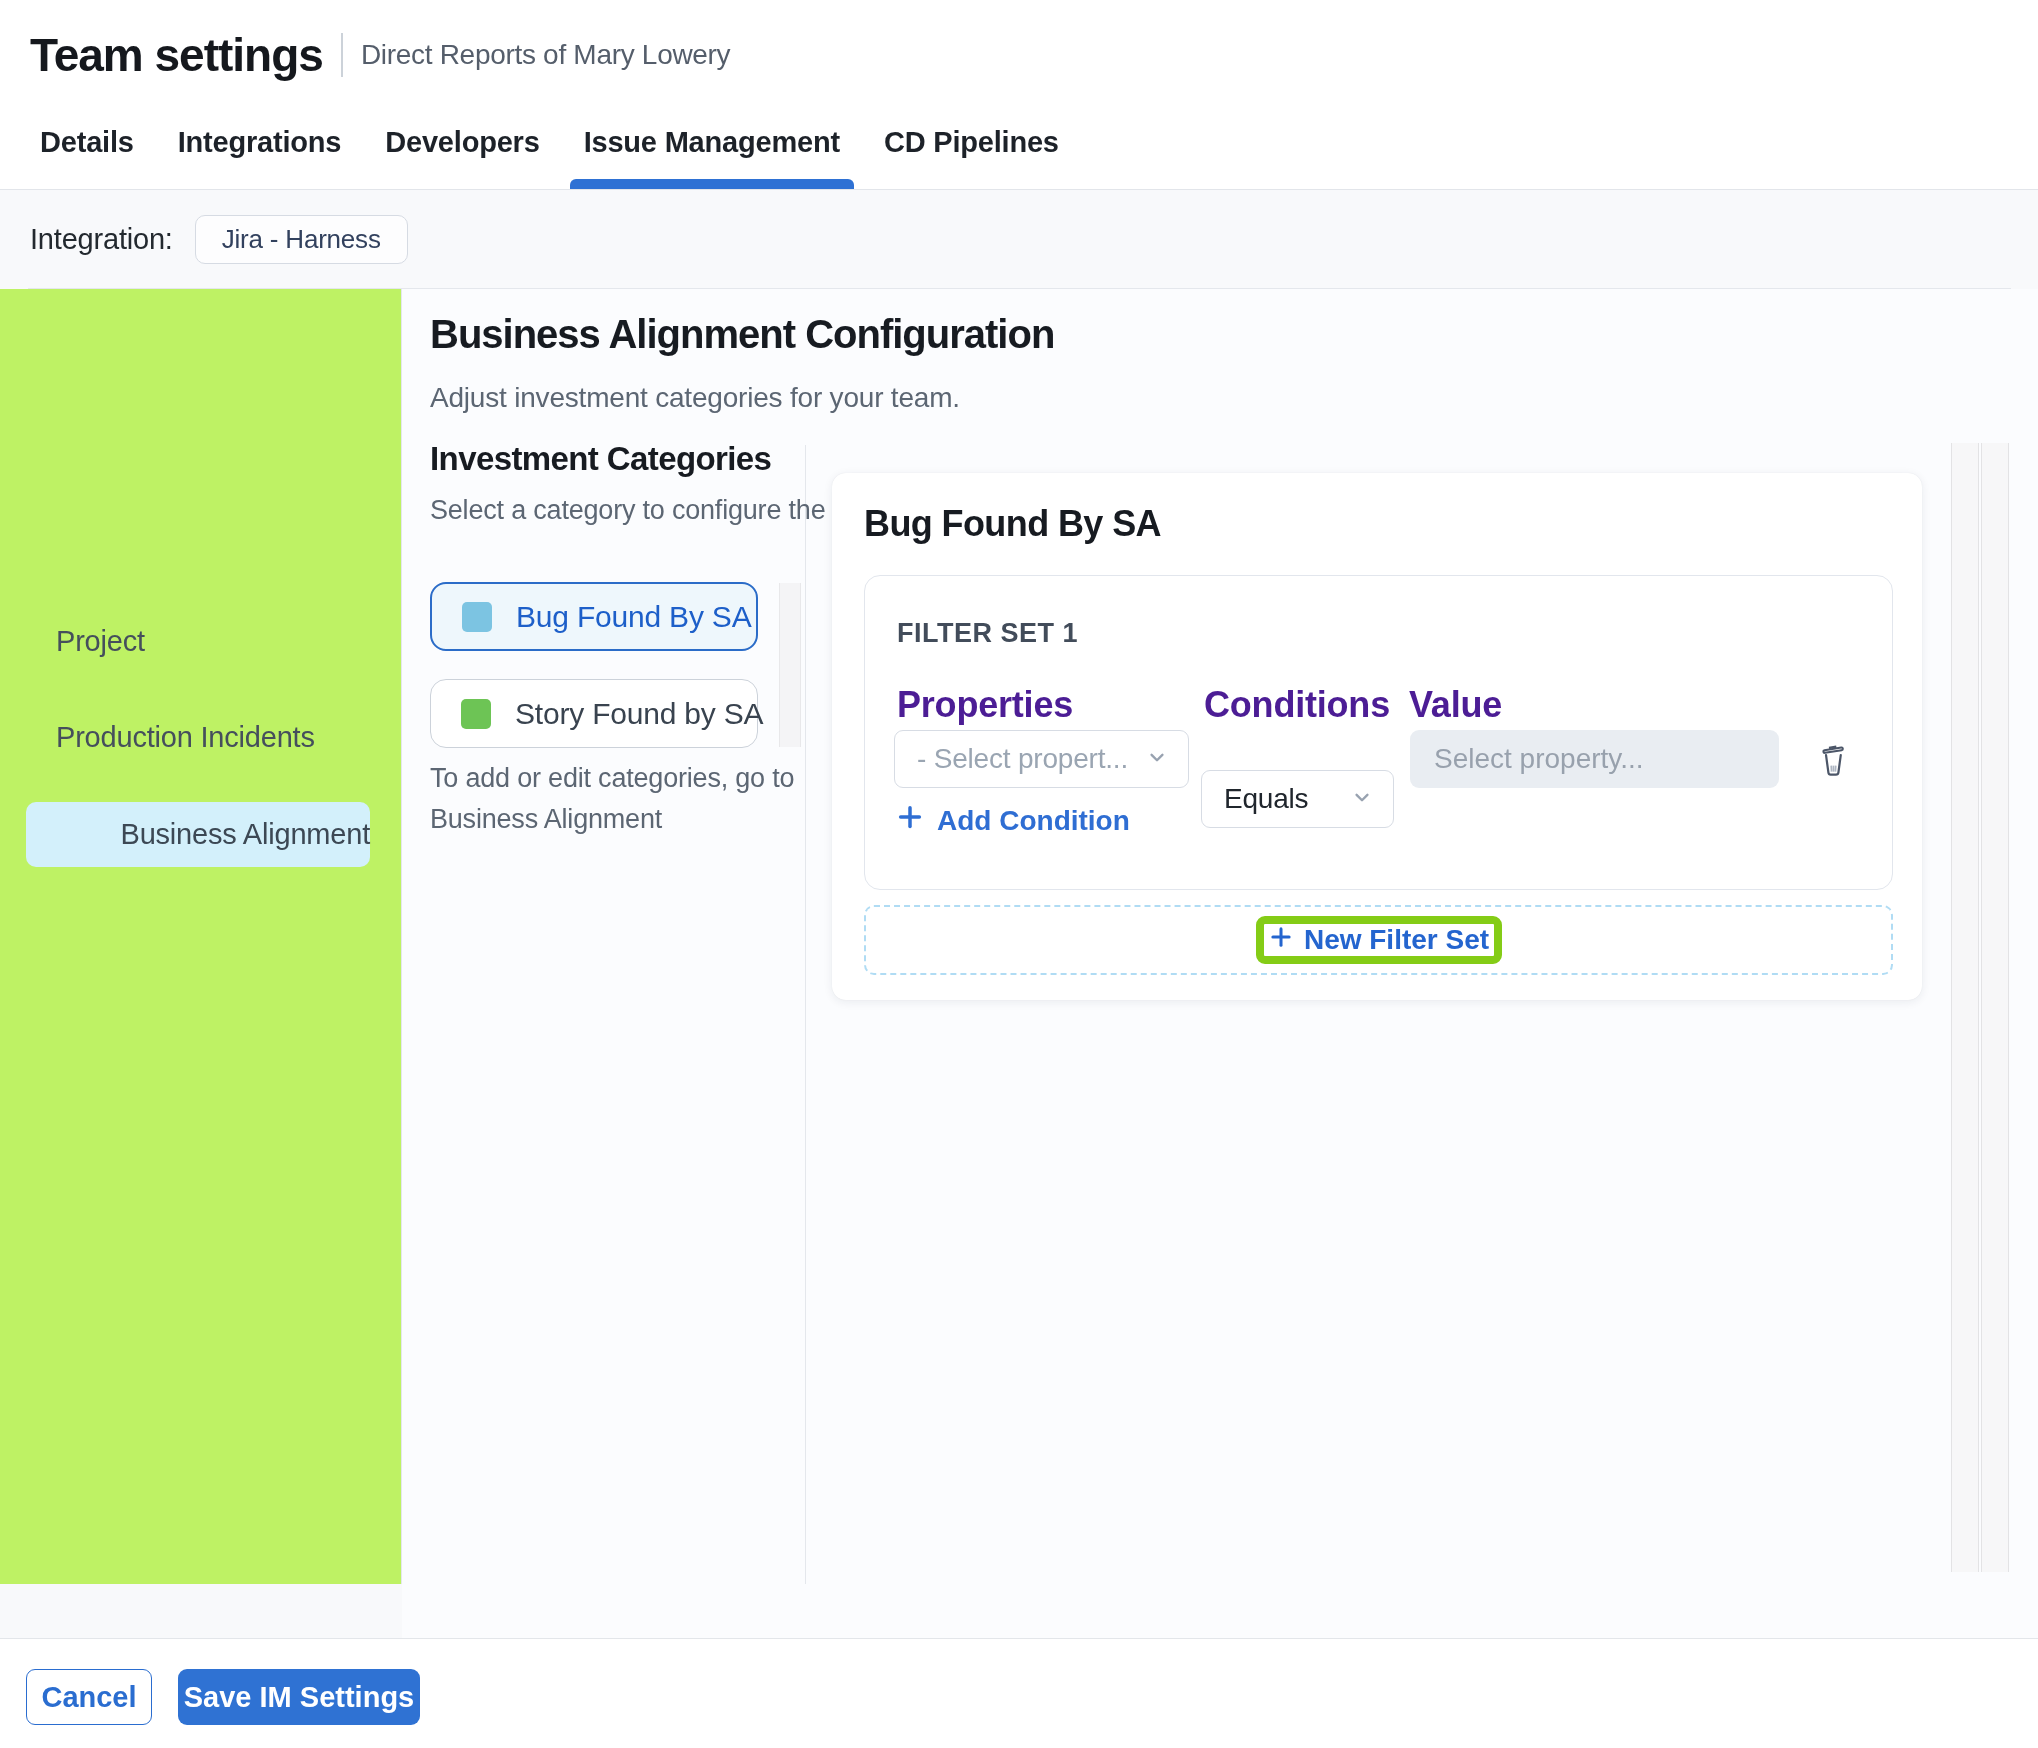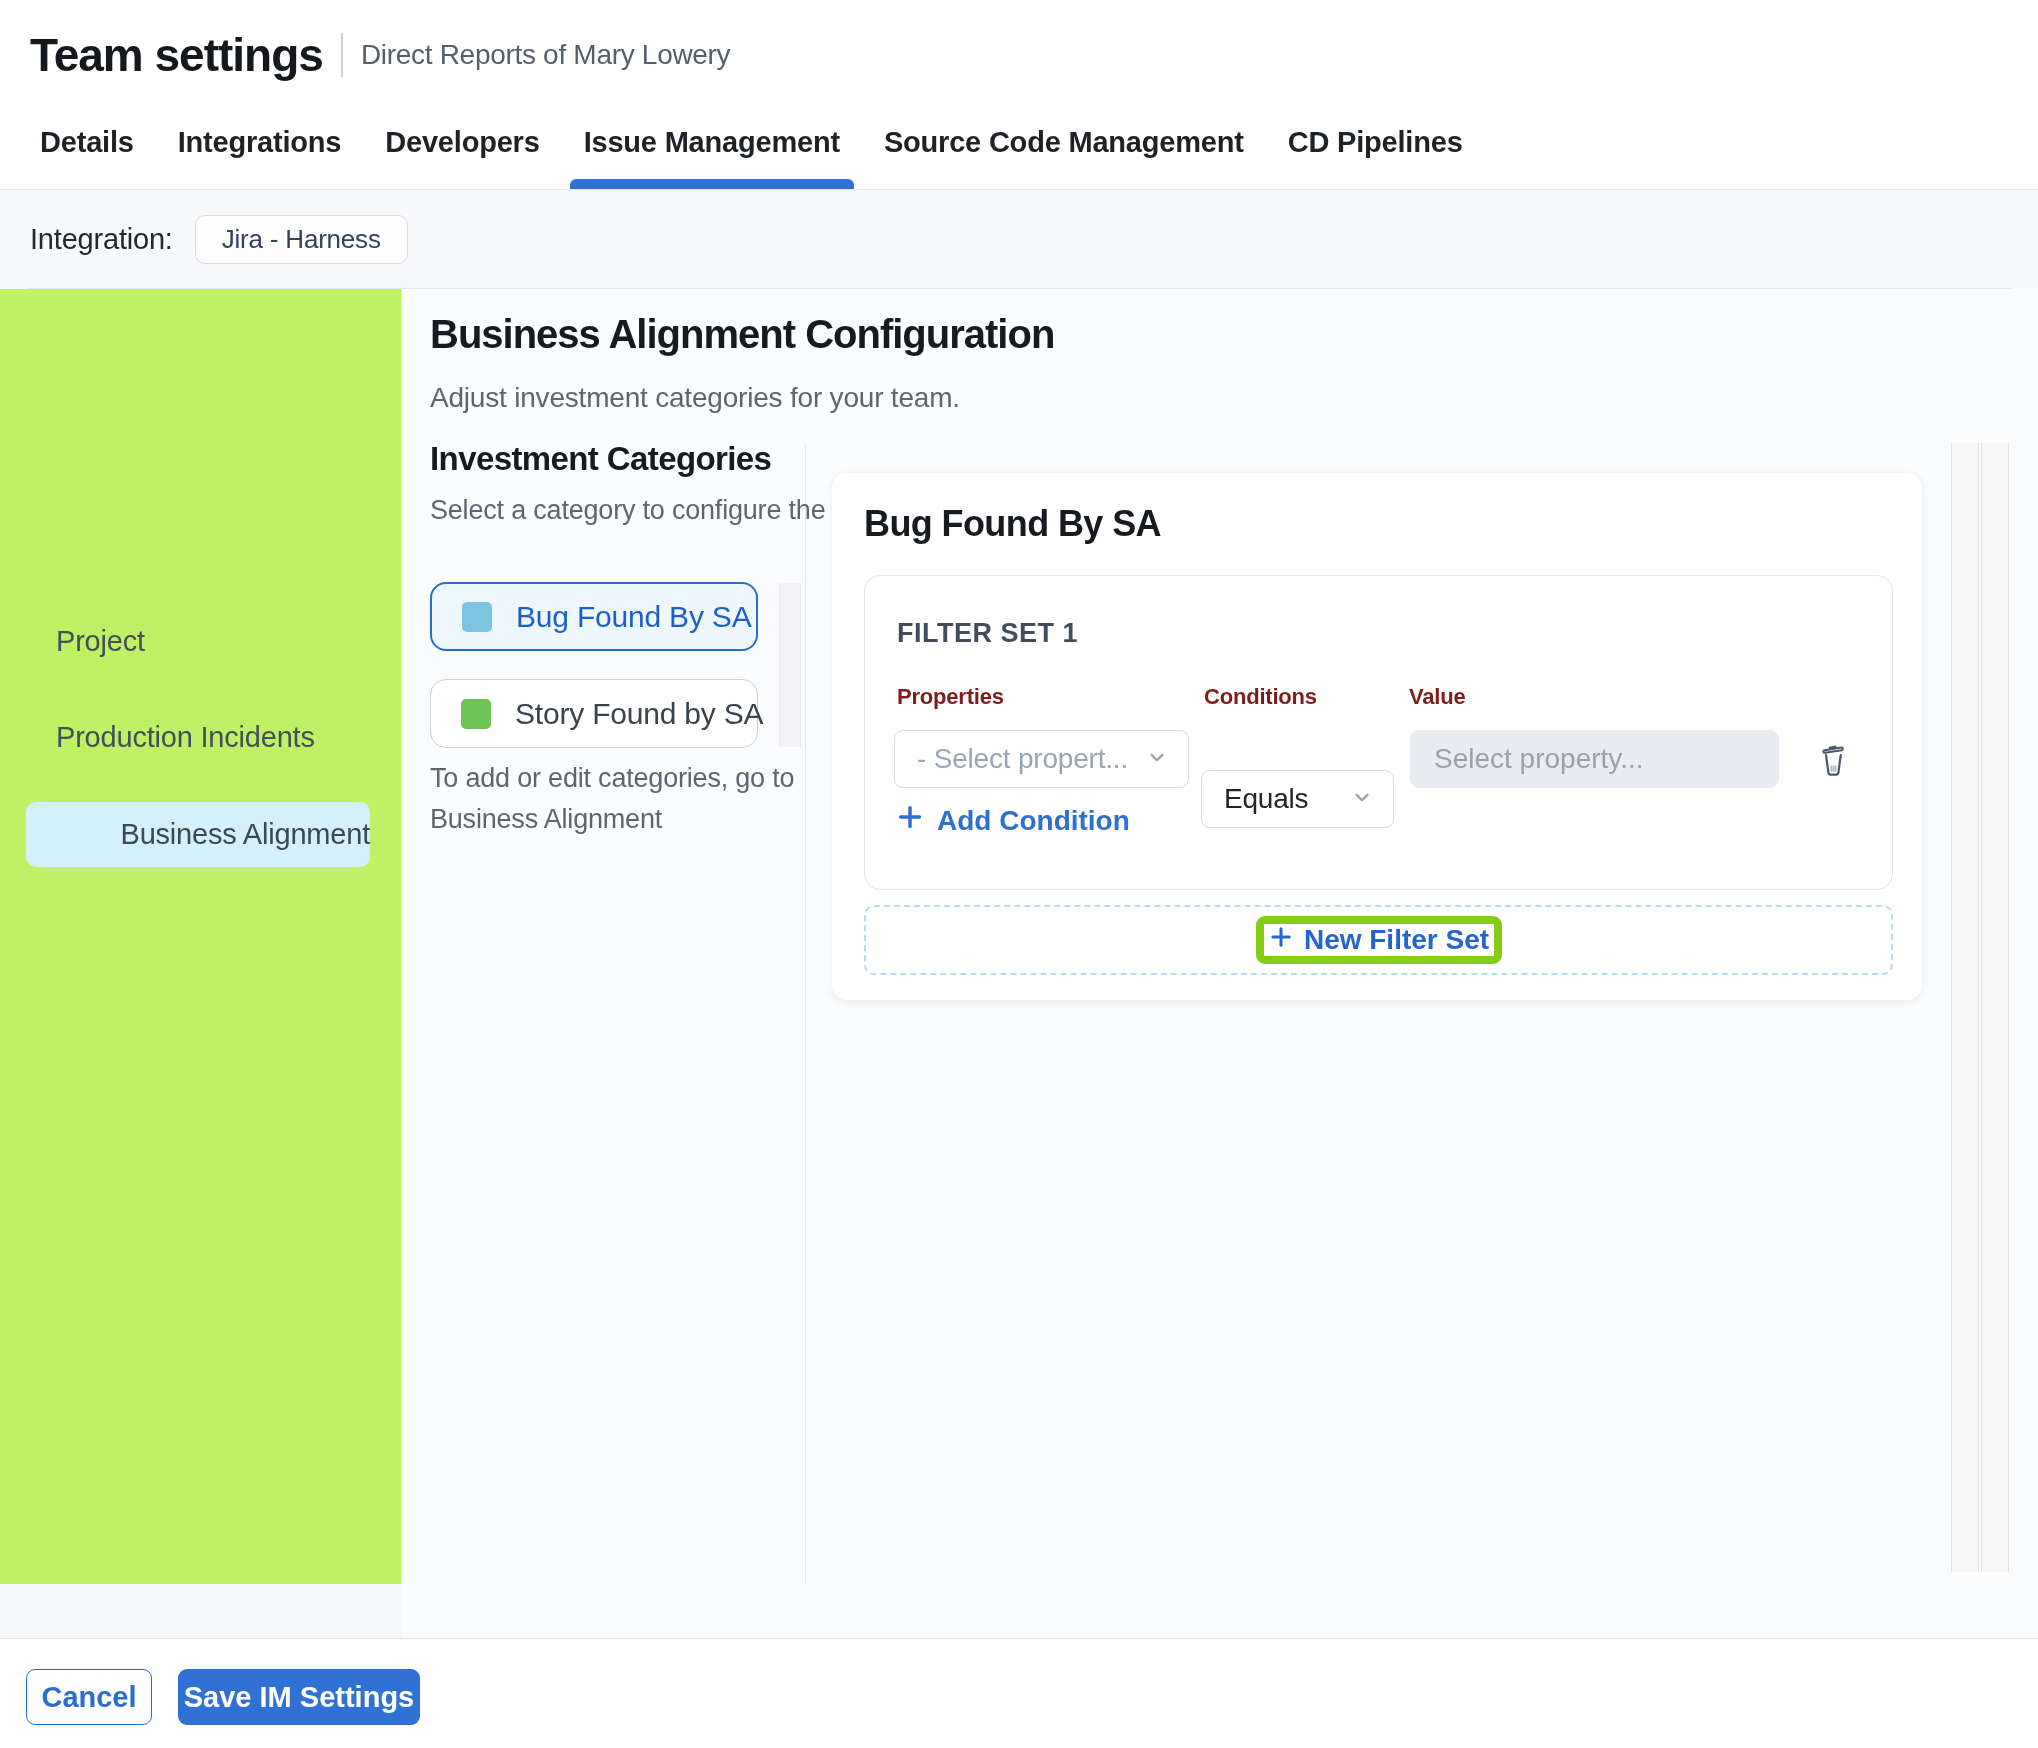--- a/index.html
+++ b/index.html
@@ -88,21 +88,21 @@
     background:#ffffff; border-radius:14px;
     box-shadow:0 2px 10px rgba(30,40,60,0.08), 0 0 1px rgba(30,40,60,0.10);
   }
   .panel-title { position:absolute; left:32px; top:30px; font-size:36px; font-weight:700; color:#171b21; letter-spacing:-0.6px; }
 
   .filter-set {
     position:absolute; left:32px; top:102px; width:1029px; height:315px;
     border:1.5px solid #e2e6ed; border-radius:16px; background:#ffffff;
   }
   .fs-label { position:absolute; left:32px; top:42px; font-size:27px; font-weight:700; color:#424c5a; letter-spacing:0.5px; }
-  .fs-col { position:absolute; top:108px; font-size:22px; font-weight:700; color:#7f1d1d; }
+  .fs-col { position:absolute; top:108px; font-size:36px; font-weight:700; color:#4c1d95; }
   .col-props { left:32px; } .col-cond { left:339px; } .col-val { left:544px; }
 
   .ctl { position:absolute; top:154px; height:58px; border-radius:9px; display:flex; align-items:center; }
   .select {
     background:#ffffff; border:1.5px solid #d7dce4;
     justify-content:space-between; padding:0 18px 0 22px; cursor:pointer;
   }
   .sel-props { left:29px; width:295px; }
   .sel-cond  { left:336px; width:193px;margin-top:40px; }
   .sel-text-placeholder { font-size:28px; color:#9aa5b2; overflow:hidden; white-space:nowrap; }
@@ -164,21 +164,20 @@
     <div class="title-row">
       <h1 class="page-title">Team settings</h1>
       <span class="title-sep"></span>
       <span class="page-subtitle">Direct Reports of Mary Lowery</span>
     </div>
     <nav class="tabs">
       <div class="tab">Details</div>
       <div class="tab">Integrations</div>
       <div class="tab">Developers</div>
       <div class="tab active">Issue Management</div>
-      <div class="tab">Source Code Management</div>
       <div class="tab">CD Pipelines</div>
     </nav>
   </header>
 
   <div class="integration-row">
     <span class="int-label">Integration:</span>
     <span class="int-badge">Jira - Harness</span>
   </div>
   <div class="hr-main"></div>
 

